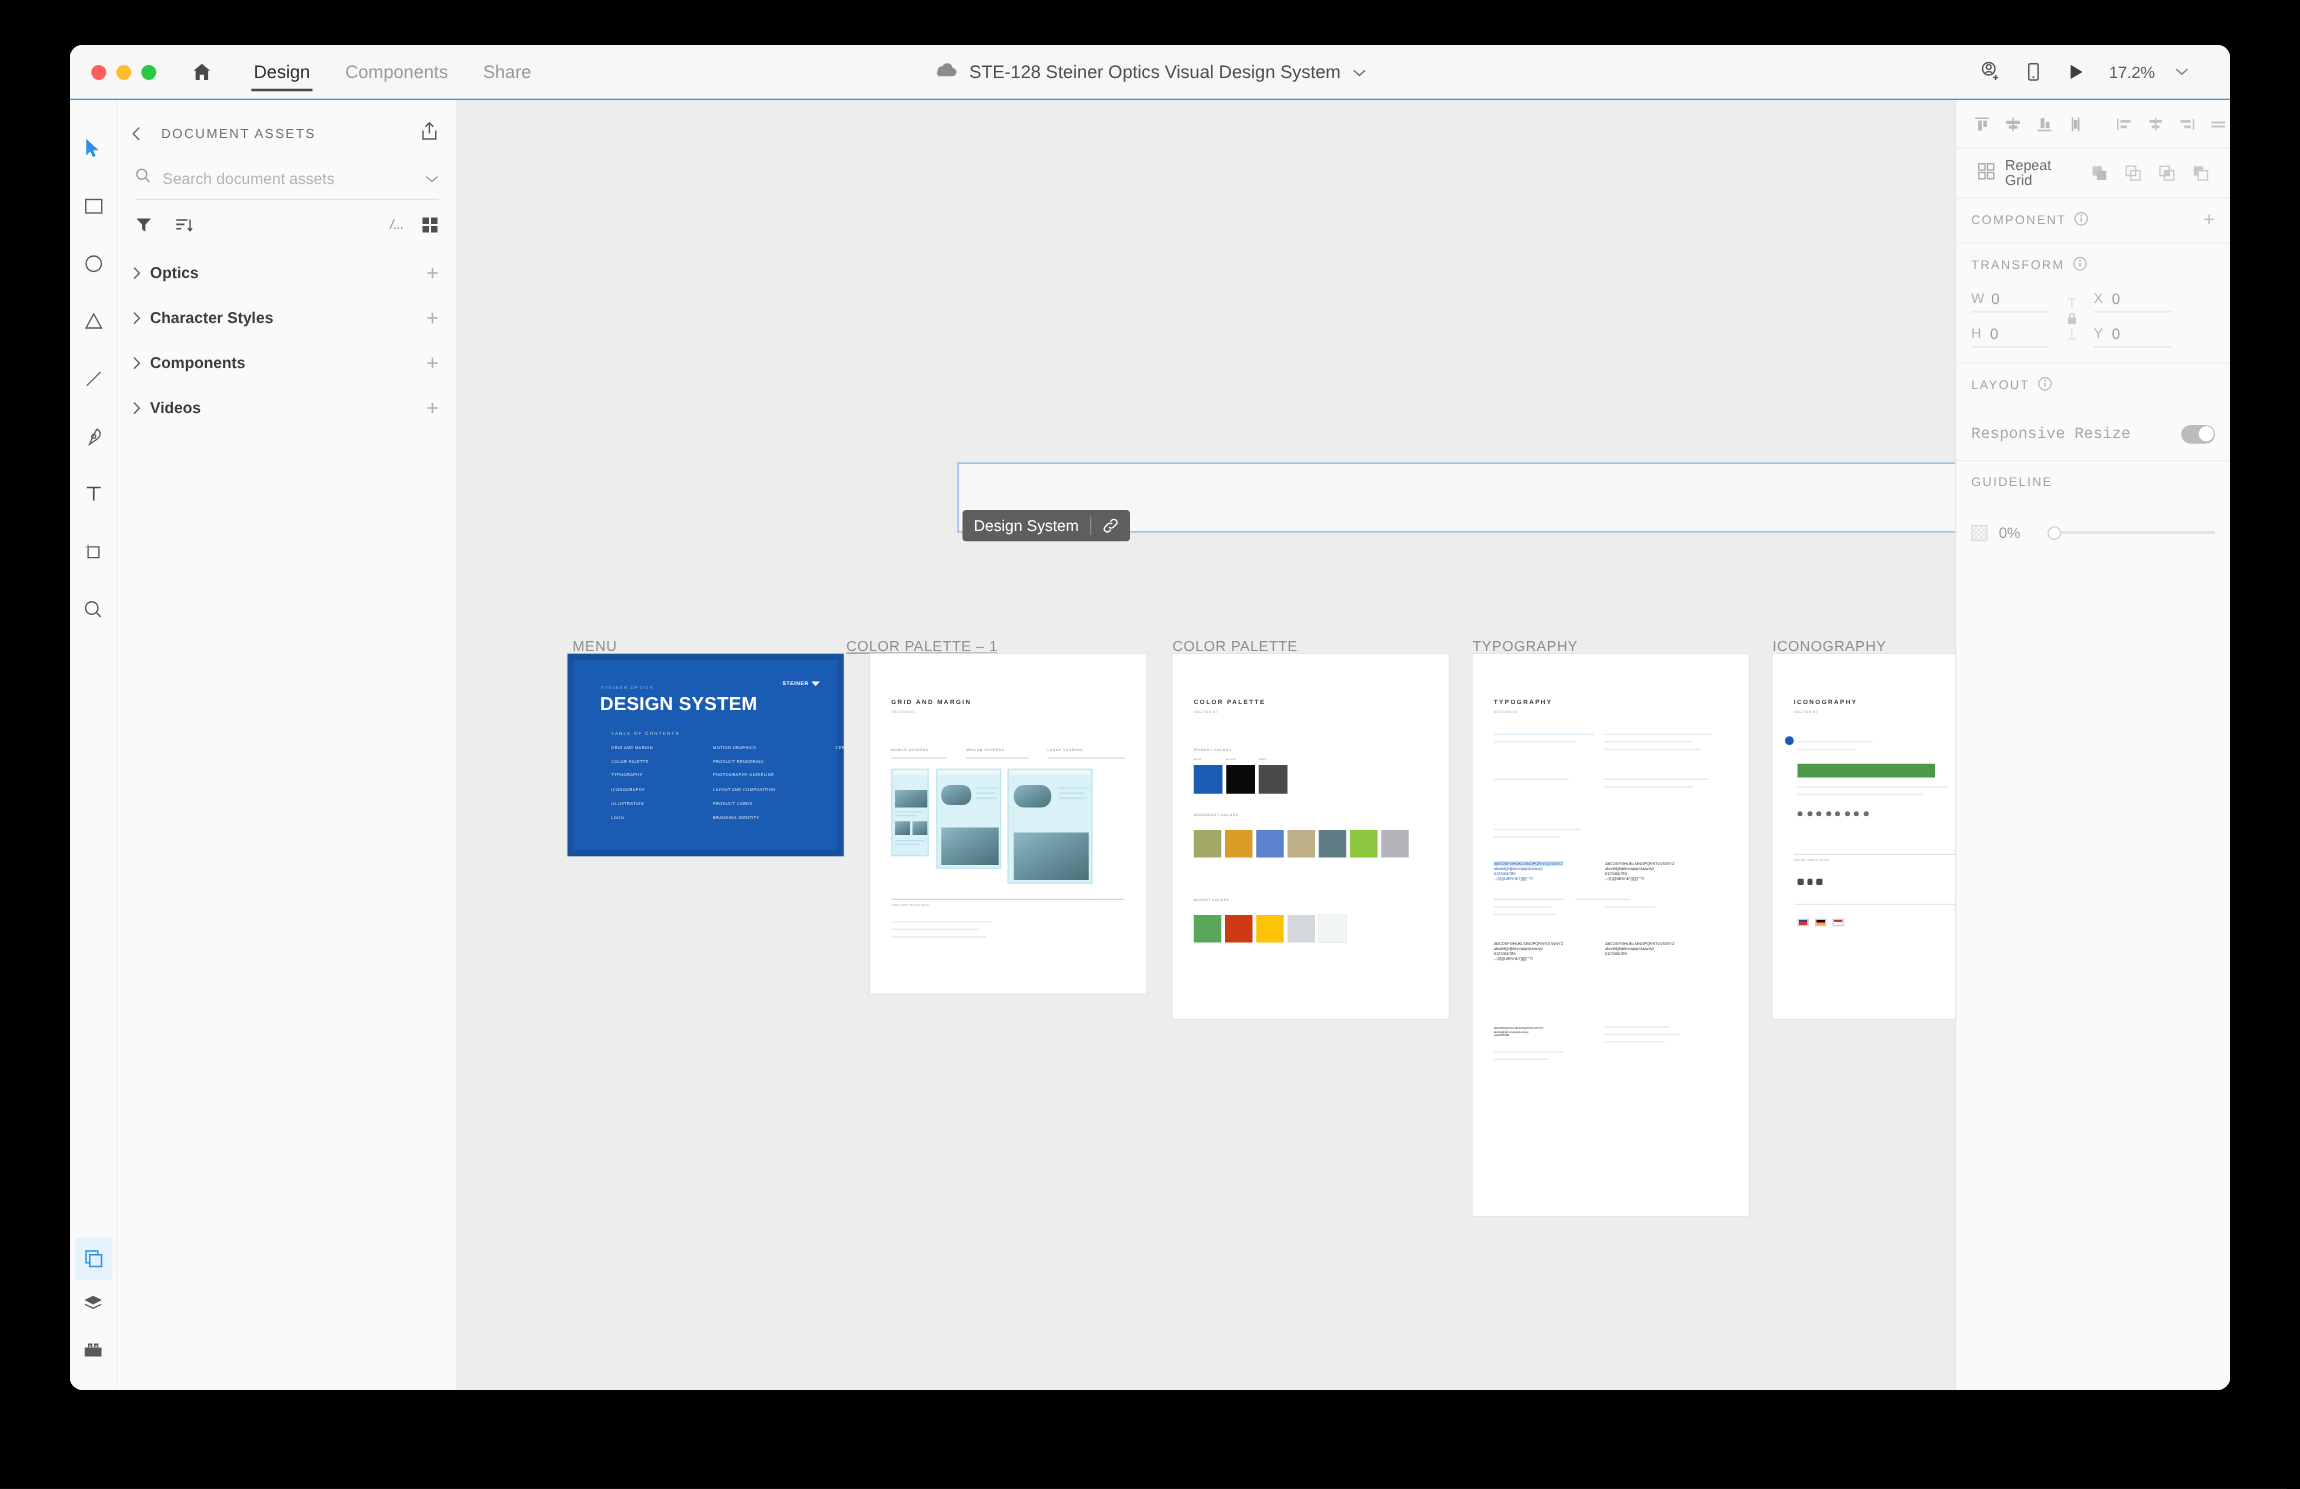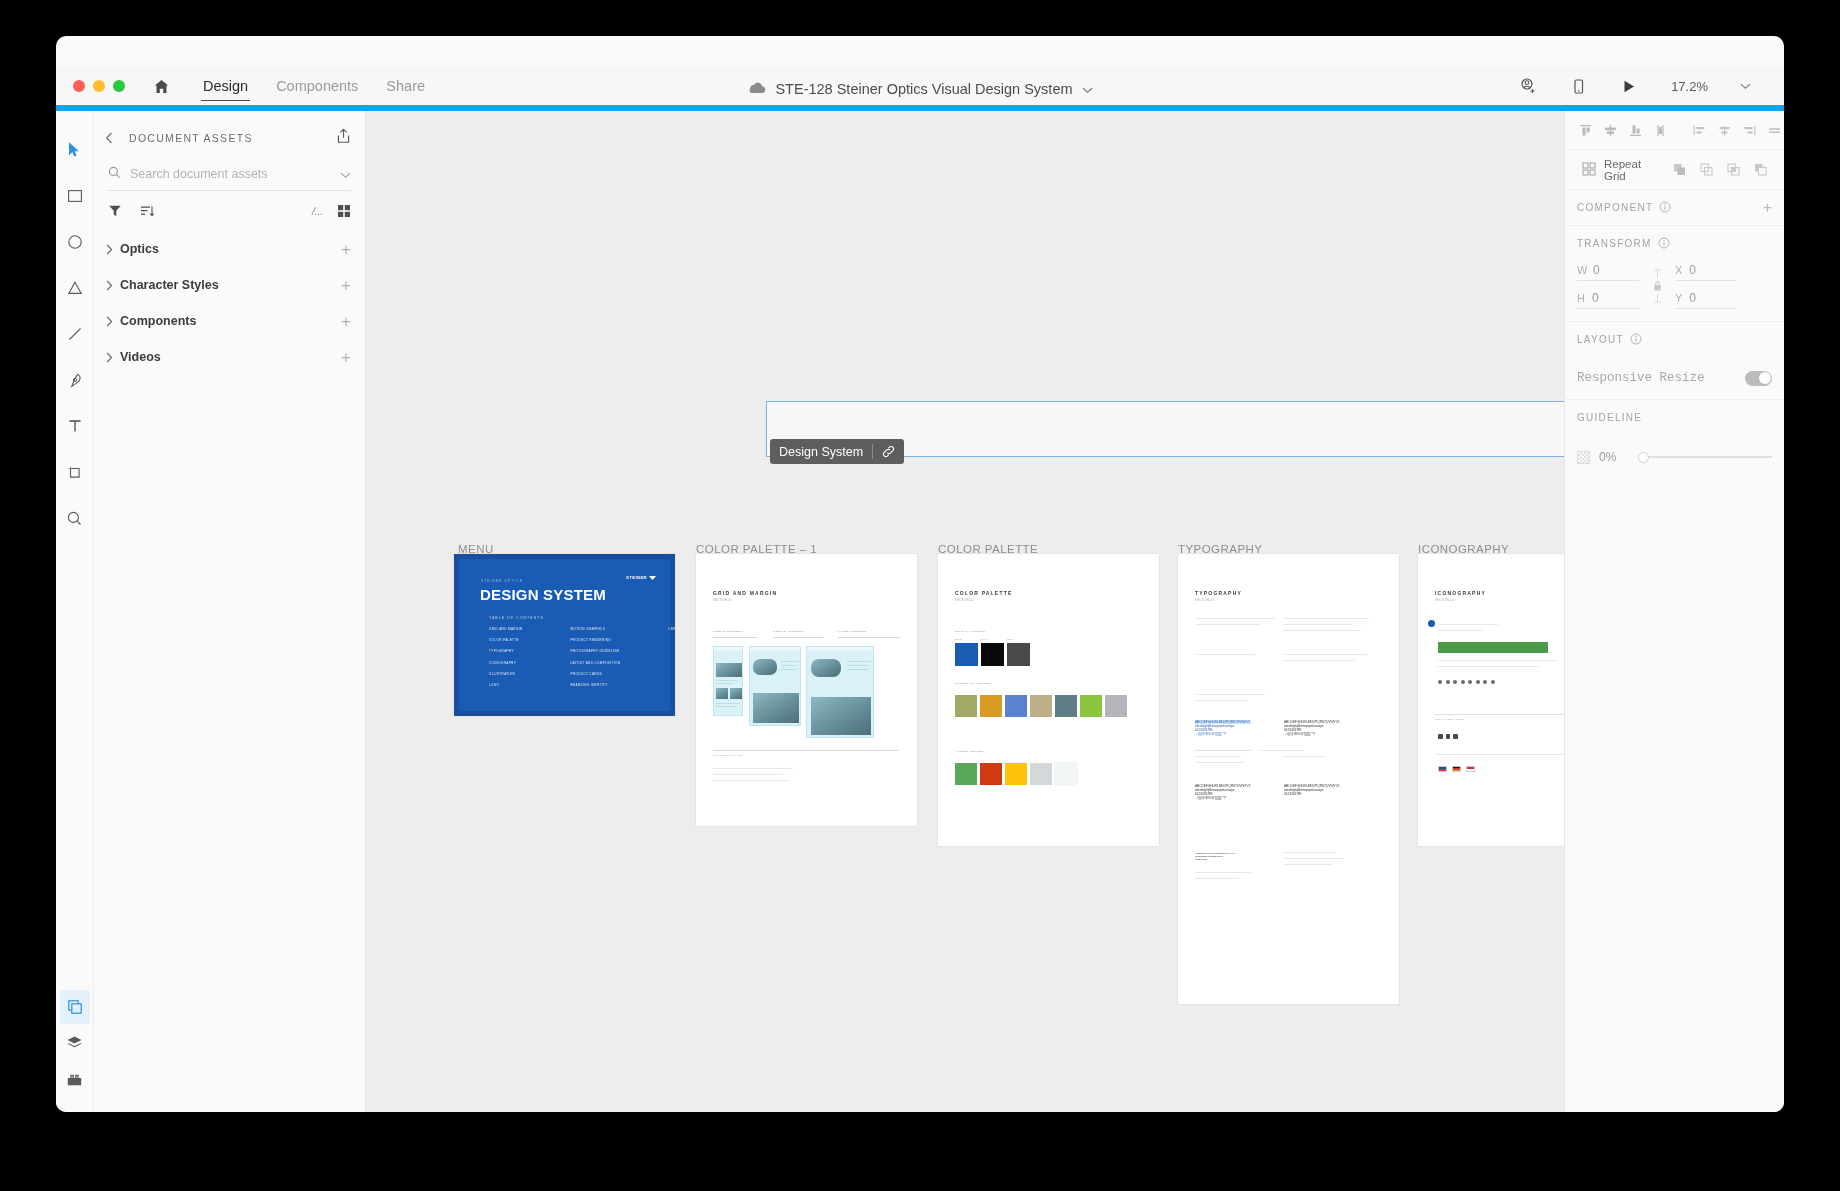--- a/index.html
+++ b/index.html
@@ -9,22 +9,21 @@
   #app {
     position:absolute; left:56px; top:36px; width:1728px; height:1076px;
     background:#fafafa; border-radius:10px; overflow:hidden;
     display:flex; flex-direction:column;
   }
 
   
   .titlebar {
     height:44px; min-height:44px; background:#f7f7f7;
     display:flex; align-items:center; position:relative;
-    border-bottom:6px solid #0ea5e9;
-    margin-top:31px;
+    border-bottom:1px solid #0ea5e9;
   }
   .lights { display:flex; gap:8px; padding-left:17px; }
   .light { width:12px; height:12px; border-radius:50%; }
   .l-red{background:#ff5f57;} .l-yellow{background:#febc2e;} .l-green{background:#28c840;}
 
   .home-btn { margin-left:24px; width:24px; height:24px; display:flex;
               align-items:center; justify-content:center; cursor:pointer; }
 
   .tabs { display:flex; align-items:center; gap:0; margin-left:16px; height:44px; }
   .tab { font-size:14.5px; color:#9a9a9a; padding:0 14px; height:44px;
@@ -35,21 +34,21 @@
 
   .title-center {
     position:absolute; left:0; right:0; top:0; height:44px;
     display:flex; align-items:center; justify-content:center; gap:9px;
     pointer-events:none;
   }
   .title-center .doc-title { font-size:14.5px; color:#4d4d4d; pointer-events:auto; cursor:default; }
   .cloud-ico { pointer-events:auto; }
   .chev-title { pointer-events:auto; cursor:pointer; }
 
-  .title-right { margin-left:auto; display:flex; align-items:center; gap:16px; padding-right:22px; }
+  .title-right { margin-left:auto; display:flex; align-items:center; gap:0; padding-right:22px; }
   .tr-btn { width:34px; height:34px; display:flex; align-items:center; justify-content:center; cursor:pointer; }
   .zoom-val { font-size:13px; color:#5c5c5c; padding:0 4px 0 10px; cursor:pointer; }
 
   
   .body { flex:1; display:flex; min-height:0; }
 
   
   .toolbar { width:38px; min-width:38px; background:#fafafa; display:flex;
              flex-direction:column; align-items:center; padding-top:16px;
              border-right:1px solid #ededed; }
@@ -461,21 +460,21 @@
         <span class="t-sep"></span>
         <span class="t-link">
           <svg width="13" height="13" viewBox="0 0 13 13">
               <path d="M5.2 7.8a2.4 2.4 0 003.4 0l2.2-2.2a2.4 2.4 0 00-3.4-3.4L6.3 3.3" stroke="#fff" stroke-width="1.1" fill="none"></path>
               <path d="M7.8 5.2a2.4 2.4 0 00-3.4 0L2.2 7.4a2.4 2.4 0 003.4 3.4l1.1-1.1" stroke="#fff" stroke-width="1.1" fill="none"></path>
             </svg>
         </span>
       </div>
 
       <div class="ab-label" style="left:92px; top:432px;">MENU</div>
-      <div class="ab-label" style="left:330px; top:432px;text-decoration:underline;">COLOR PALETTE – 1</div>
+      <div class="ab-label" style="left:311px; top:432px;text-decoration:underline;">COLOR PALETTE – 1</div>
       <div class="ab-label" style="left:572px; top:432px;">COLOR PALETTE</div>
       <div class="ab-label" style="left:812px; top:432px;">TYPOGRAPHY</div>
       <div class="ab-label" style="left:1052px; top:432px;">ICONOGRAPHY</div>
 
       <div class="artboard ab-menu" style="left:88px; top:443px; width:221px; height:162px;">
         <div class="menu-inner">
           <div class="menu-eyebrow">STEINER OPTICS</div>
           <div class="menu-title">DESIGN SYSTEM</div>
           <div class="menu-logo">
             <span class="menu-logo-txt">STEINER</span>

